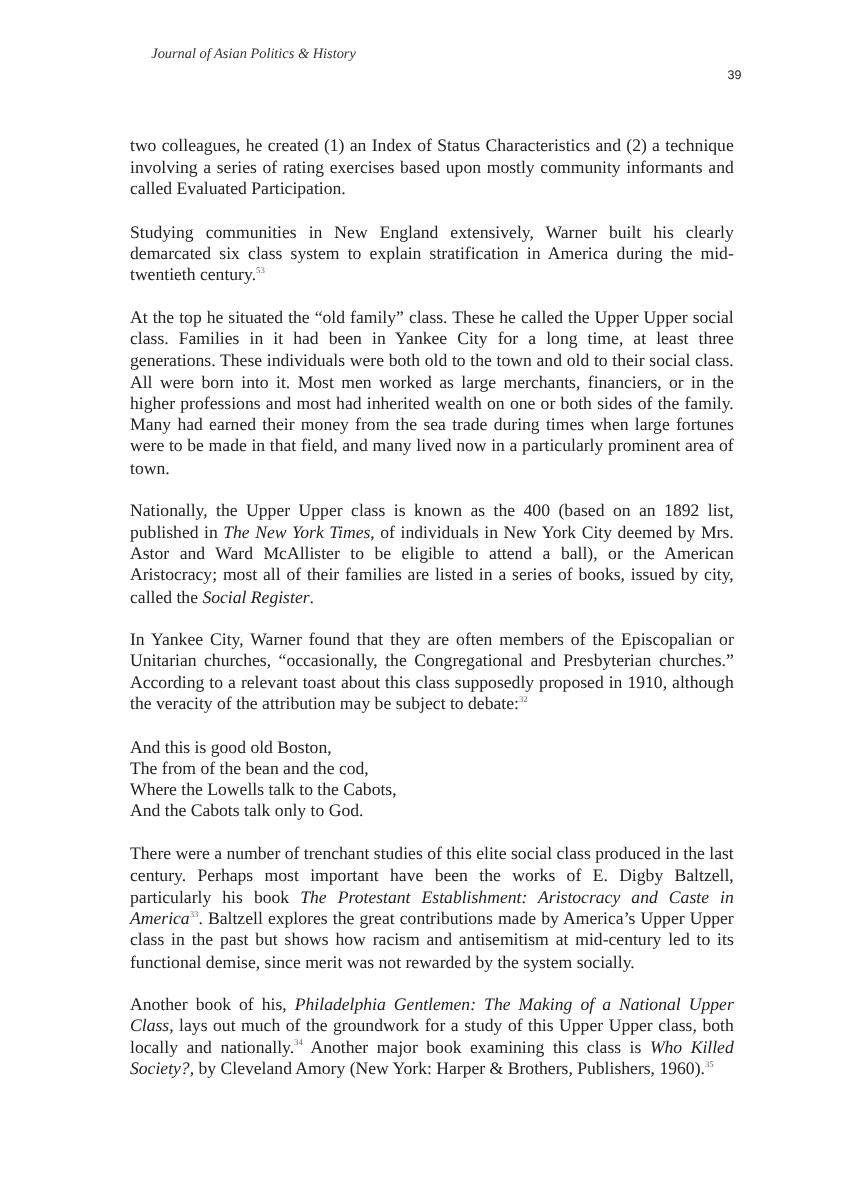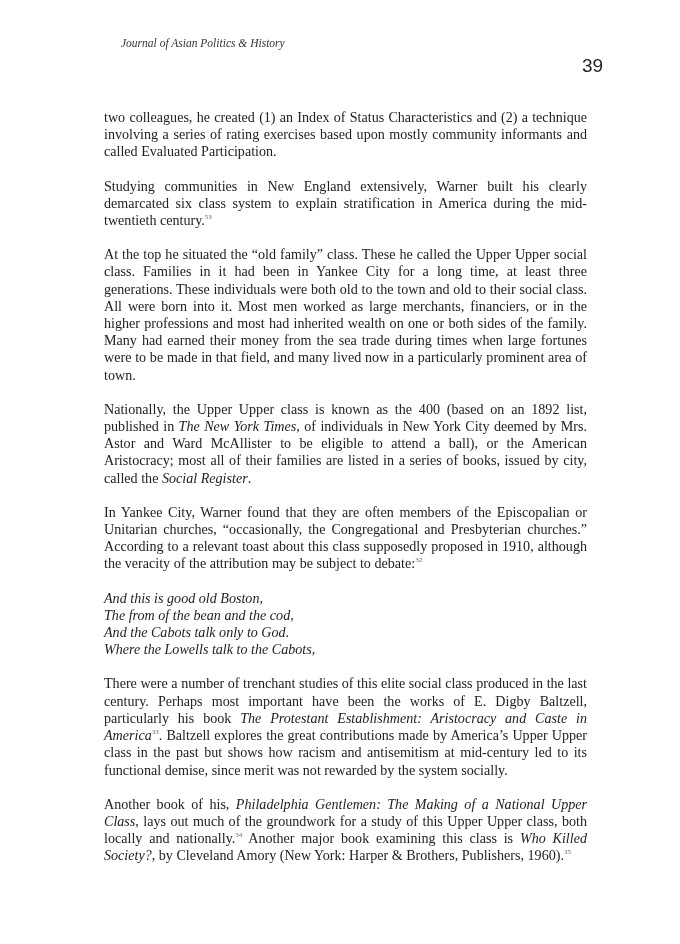--- a/index.html
+++ b/index.html
@@ -5,29 +5,29 @@
   html, body { margin: 0; padding: 0; background: #ffffff; }
   body { width: 680px; height: 944px; position: relative; overflow: hidden; }
   .page { position: absolute; left: 0; top: 0; width: 680px; height: 944px; background: #fff; border-radius: 29px; }
   .running-head {
     position: absolute; left: 121px; top: 37px;
     font-family: "Liberation Serif", serif; font-style: italic;
     font-size: 11.5px; color: #333;
   }
   .page-number {
     position: absolute; left: 582px; top: 55px;
-    font-family: "Liberation Sans", sans-serif; font-size: 19px; color: #222;
+    font-family: "Liberation Sans", sans-serif; font-size: 10px; color: #222;
   }
   .body {
     position: absolute; left: 104px; top: 109px; width: 483px;
     font-family: "Liberation Serif", serif; font-size: 14.1px; line-height: 17.2px;
     color: #222; text-align: justify;
   }
   .para { margin: 0 0 17px 0; }
-  .verse { margin: 0 0 17px 0; font-style: italic; text-align: left; }
+  .verse { margin: 0 0 17px 0; text-align: left; }
   .verse div { margin: 0; }
   sup.fn { font-size: 7px; vertical-align: super; line-height: 0; color: #666; }
   i { }
 </style>
 </head>
 <body>
 
 <div class="page">
   <div class="running-head">Journal of Asian Politics &amp; History</div>
   <div class="page-number">39</div>
@@ -36,21 +36,21 @@
     <div id="paras-before">
         <p class="para"><span>two colleagues, he created (1) an Index of Status Characteristics and (2) a technique involving a series of rating exercises based upon mostly community informants and called Evaluated Participation.</span></p>
         <p class="para"><span>Studying communities in New England extensively, Warner built his clearly demarcated six class system to explain stratification in America during the mid-twentieth century.</span><sup class="fn">53</sup></p>
         <p class="para"><span>At the top he situated the “old family” class.   These he called the Upper Upper social class.  Families in it had been in Yankee City for a long time, at least three generations.  These individuals were both old to the town and old to their social class.  All were born into it.  Most men worked as large merchants, financiers, or in the higher professions and most had inherited wealth on one or both sides of the family.  Many had earned their money from the sea trade during times when large fortunes were to be made in that field, and many lived now in a particularly prominent area of town.</span></p>
         <p class="para"><span>Nationally, the Upper Upper class is known as the 400 (based on an 1892 list, published in </span><i>The New York Times</i><span>, of individuals in New York City deemed by Mrs. Astor and Ward McAllister to be eligible to attend a ball), or the American Aristocracy; most all of their families are listed in a series of books, issued by city, called the </span><i>Social Register</i><span>.</span></p>
         <p class="para"><span>In Yankee City, Warner found that they are often members of the Episcopalian or Unitarian churches, “occasionally, the Congregational and Presbyterian churches.”  According to a relevant toast about this class supposedly proposed in 1910, although the veracity of the attribution may be subject to debate:</span><sup class="fn">32</sup></p>
       </div>
     <div class="verse" id="verse">
         <div>And this is good old Boston,</div>
         <div>The from of the bean and the cod,</div>
+        <div>Where the Lowells talk to the Cabots,</div>
         <div>And the Cabots talk only to God.</div>
-        <div>Where the Lowells talk to the Cabots,</div>
       </div>
     <div id="paras-after">
         <p class="para"><span>There were a number of trenchant studies of this elite social class produced in the last century.  Perhaps most important have been the works of E. Digby Baltzell, particularly his book </span><i>The Protestant Establishment:  Aristocracy and Caste in America</i><sup class="fn">33</sup><span>.  Baltzell explores the great contributions made by America’s Upper Upper class in the past but shows how racism and antisemitism at mid-century led to its functional demise, since merit was not rewarded by the system socially.</span></p>
         <p class="para"><span>Another book of his, </span><i>Philadelphia Gentlemen:  The Making of a National Upper Class</i><span>,  lays out much of the groundwork for a study of this Upper Upper class, both locally and nationally.</span><sup class="fn">34</sup><span>   Another major book examining this class is </span><i>Who Killed Society?</i><span>, by Cleveland Amory (New York:  Harper &amp; Brothers, Publishers, 1960).</span><sup class="fn">35</sup></p>
       </div>
   </div>
 </div>
 
 </body></html>

